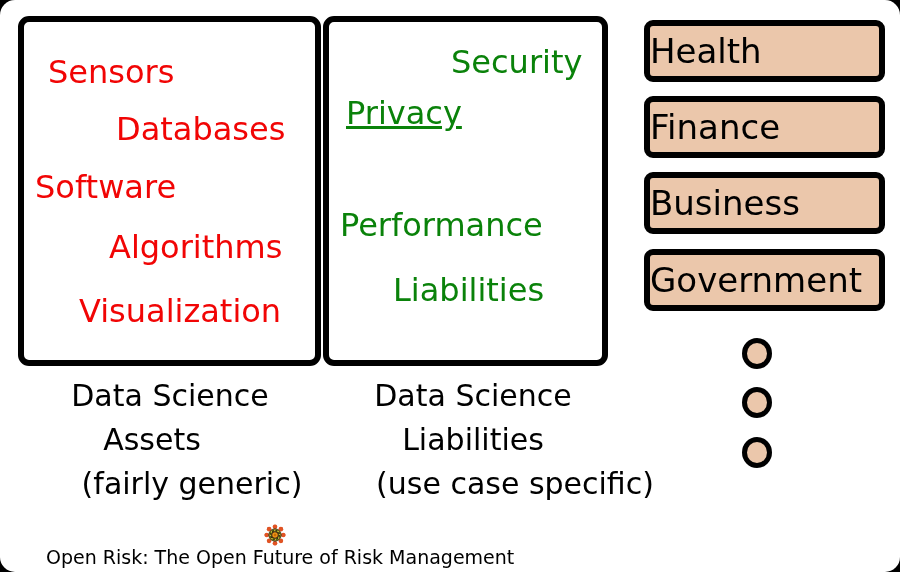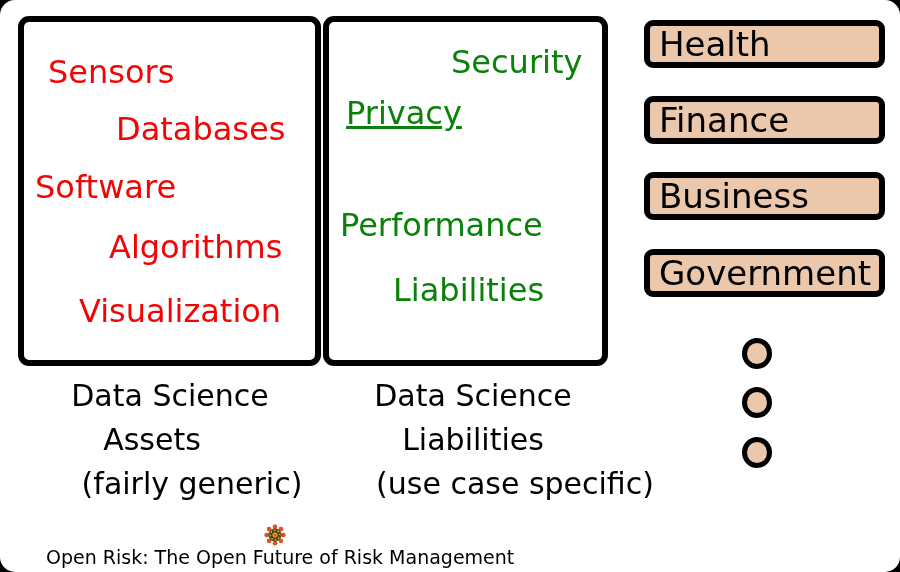--- a/index.html
+++ b/index.html
@@ -64,28 +64,28 @@
   .cap-line { display: block; }
   #assets-caption .line1      { transform: translateX(-18px); }
   #assets-caption .line2      { transform: translateX(22px); }
   #liabilities-caption .line2 { transform: translateX(42px); }
 
   
   .use-case {
     position: absolute;
     left: 644px;
     width: 241px;
-    height: 48px;
+    height: 62px;
     background: #ebc7ab;
     border: 6px solid #000;
     border-radius: 9px;
     box-sizing: border-box;
     display: flex;
     align-items: center;
-    padding-left: 9px;
+    padding-left: 0;
     font-size: 34px;
     color: #000;
     white-space: nowrap;
   }
   #use-case-0 { top: 20px; }
   #use-case-1 { top: 96px; }
   #use-case-2 { top: 172px; }
   #use-case-3 { top: 249px; }
 
   

